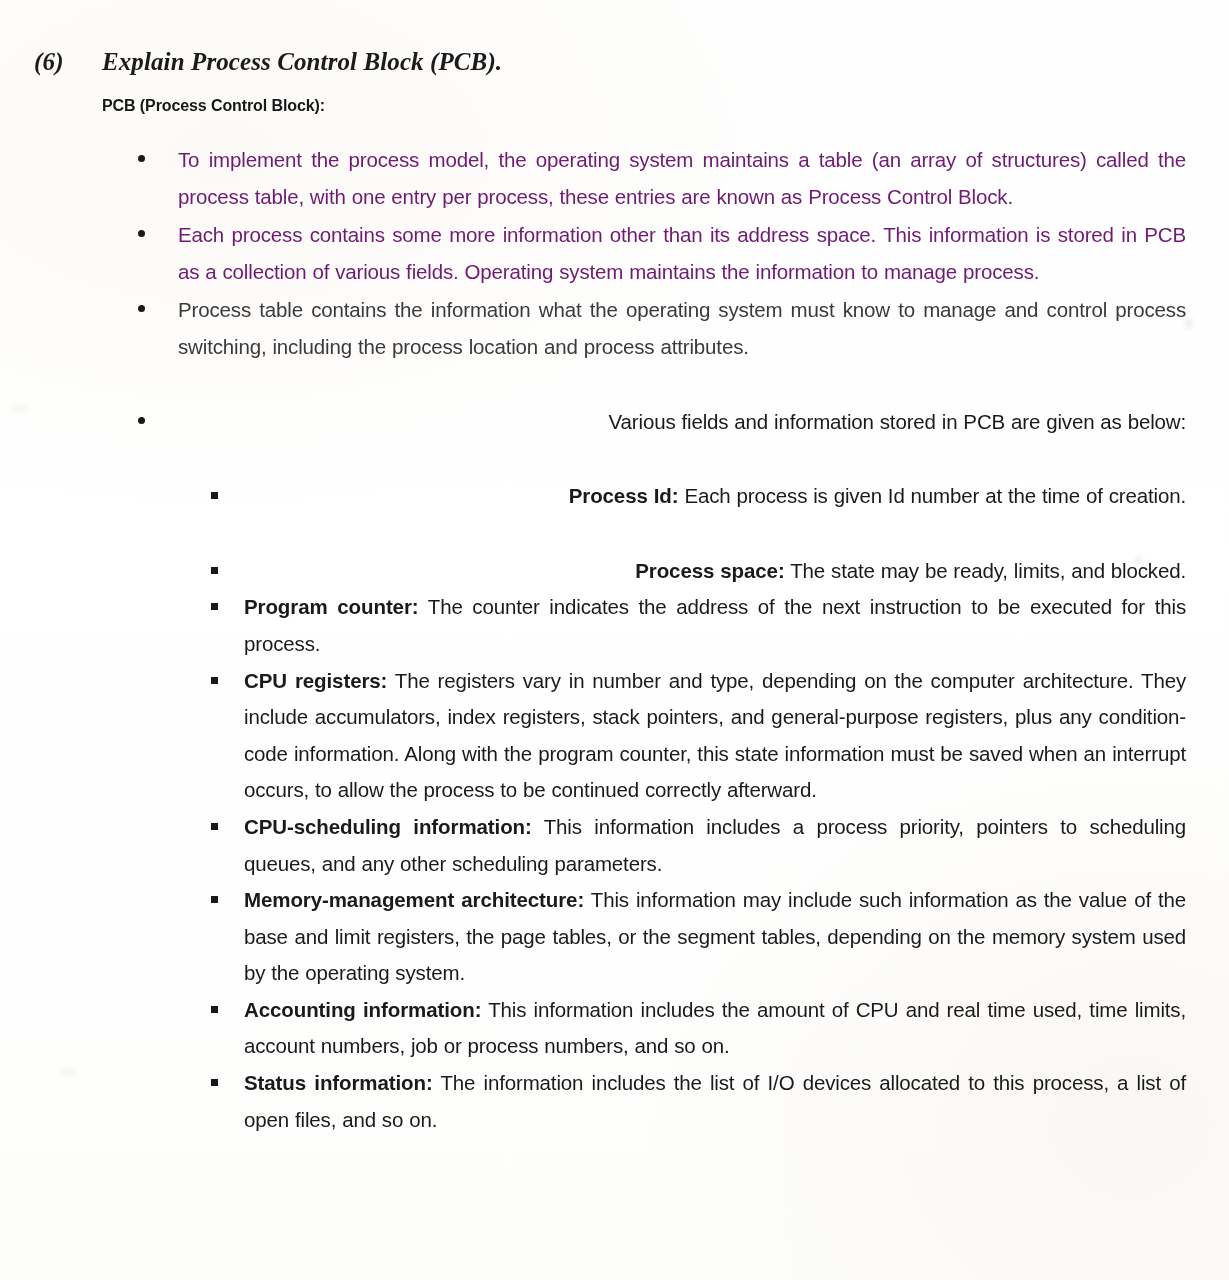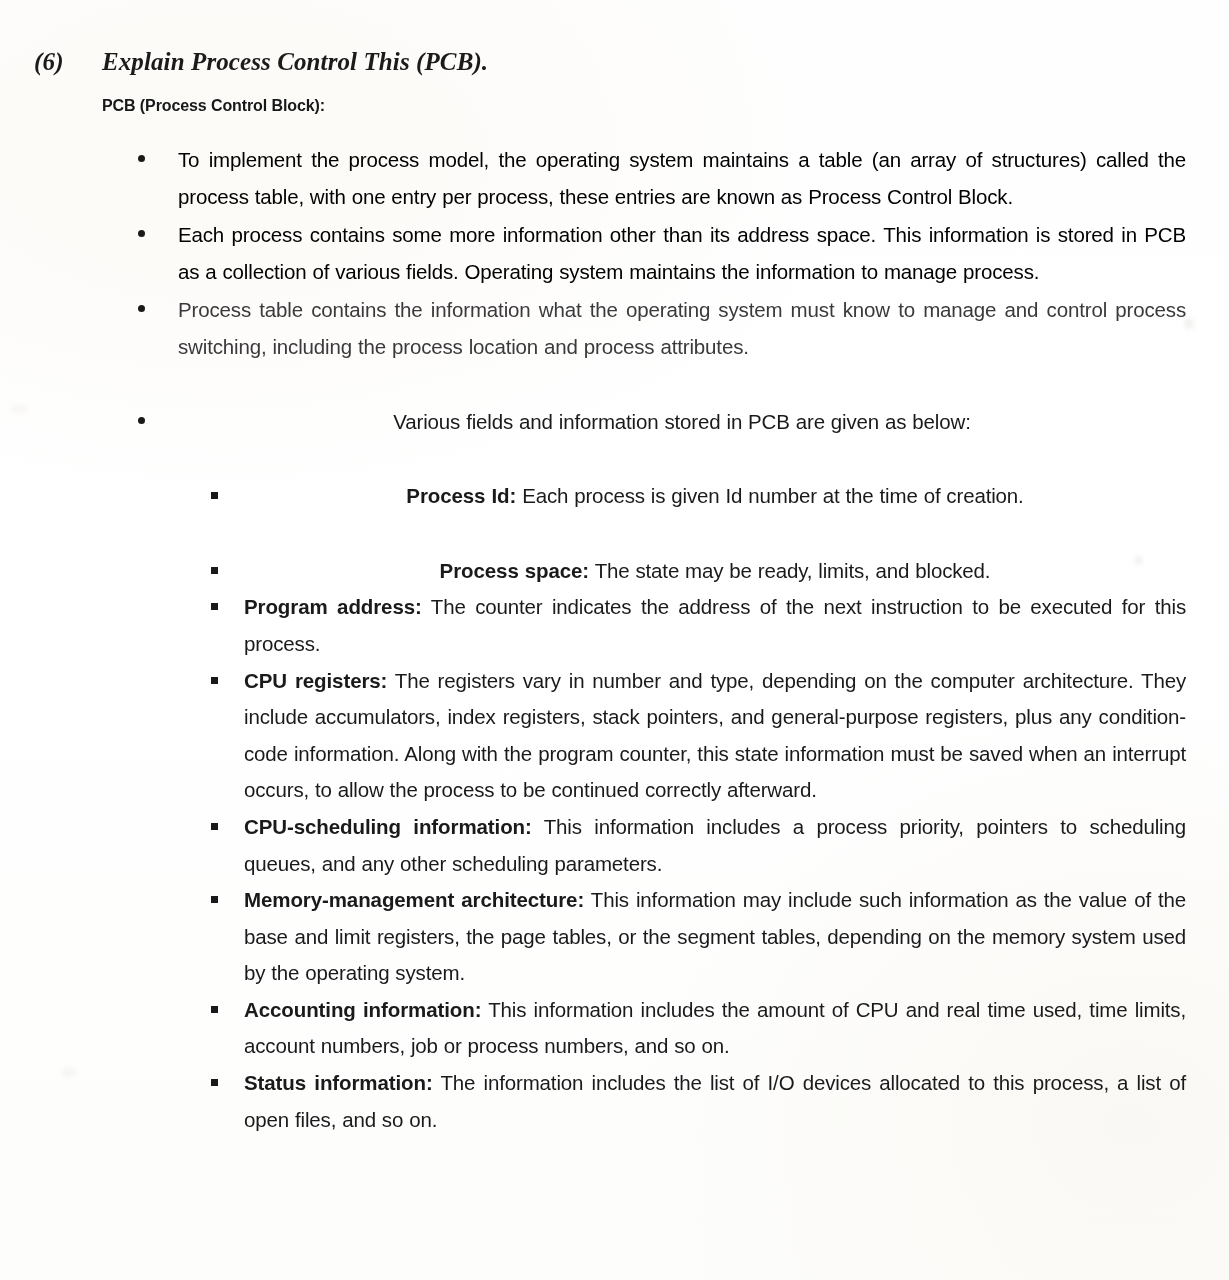--- a/index.html
+++ b/index.html
@@ -104,21 +104,21 @@
   .para {
     font-size: 20.5px;
     line-height: 36.6px;
     color: #1a1a1c;
     text-align: justify;
     text-justify: inter-word;
     letter-spacing: -0.15px;
     word-spacing: 0.4px;
     hyphens: manual;
   }
-  .para.nojust { text-align: center; margin-top: 38px; }
+  .para.nojust { text-align: right; margin-top: 38px; }
 
   .list-l2 {
     margin-top: 2px;
     margin-left: 30px;
   }
   .item-l2 {
     position: relative;
     padding-left: 36px;
   }
   .item-l2 > .sq {
@@ -128,37 +128,37 @@
     width: 7px;
     height: 7px;
     background: #19191a;
   }
   .lead {
     font-weight: bold;
     letter-spacing: -0.1px;
   }
 
   
-  .fade-a { color: #000000; }
+  .fade-a { color: #701a75; }
   .fade-b { color: #3a3a3c; }
 </style>
 </head>
 <body>
 
 <div class="paper"></div>
 <div class="smudge" style="left:1185px; top:318px; width:8px; height:11px;"></div>
 <div class="smudge" style="left:1135px; top:556px; width:7px; height:9px;"></div>
 <div class="smudge" style="left:62px; top:1068px; width:14px; height:9px; opacity:.6;"></div>
 <div class="smudge" style="left:10px; top:405px; width:18px; height:8px; opacity:.45;"></div>
 
 <div class="page">
 
   <div class="qrow">
     <span class="qnum">(6)</span>
-    <span class="qtitle">Explain Process Control This (PCB).</span>
+    <span class="qtitle">Explain Process Control Block (PCB).</span>
   </div>
 
   <div class="subheading">PCB (Process Control Block):</div>
 
   <div class="list-l1">
 
     <div class="item-l1">
       <span class="dot"></span>
       <div class="para fade-a">To implement the process model, the operating system maintains a table (an array of structures) called the process table, with one entry per process, these entries are known as Process Control Block.</div>
     </div>
@@ -184,21 +184,21 @@
           <div class="para nojust"><span class="lead">Process Id:</span> <span>Each process is given Id number at the time of creation.</span></div>
         </div>
 
         <div class="item-l2">
           <span class="sq"></span>
           <div class="para nojust"><span class="lead">Process space:</span> <span>The state may be ready, limits, and blocked.</span></div>
         </div>
 
         <div class="item-l2">
           <span class="sq"></span>
-          <div class="para"><span class="lead">Program address:</span> <span>The counter indicates the address of the next instruction to be executed for this process.</span></div>
+          <div class="para"><span class="lead">Program counter:</span> <span>The counter indicates the address of the next instruction to be executed for this process.</span></div>
         </div>
 
         <div class="item-l2">
           <span class="sq"></span>
           <div class="para"><span class="lead">CPU registers:</span> <span>The registers vary in number and type, depending on the computer architecture. They include accumulators, index registers, stack pointers, and general-purpose registers, plus any condition-code information. Along with the program counter, this state information must be saved when an interrupt occurs, to allow the process to be continued correctly afterward.</span></div>
         </div>
 
         <div class="item-l2">
           <span class="sq"></span>
           <div class="para"><span class="lead">CPU-scheduling information:</span> <span>This information includes a process priority, pointers to scheduling queues, and any other scheduling parameters.</span></div>

